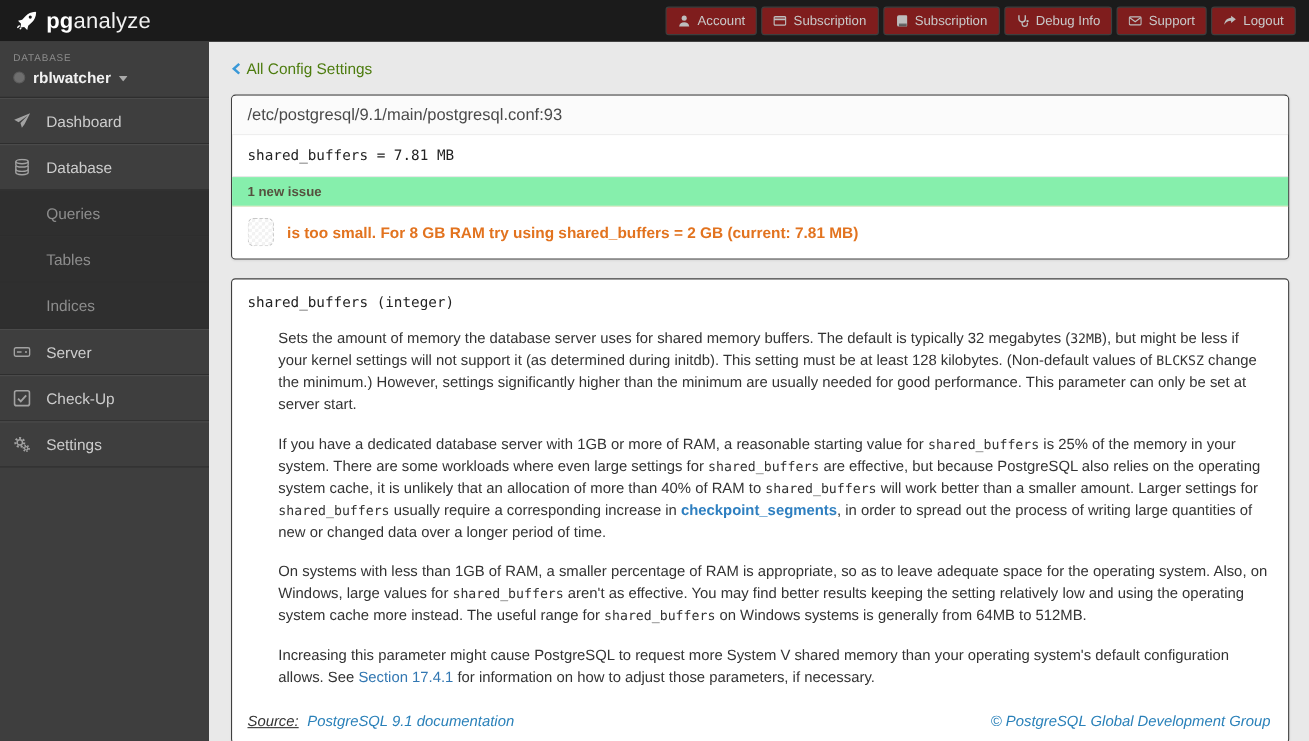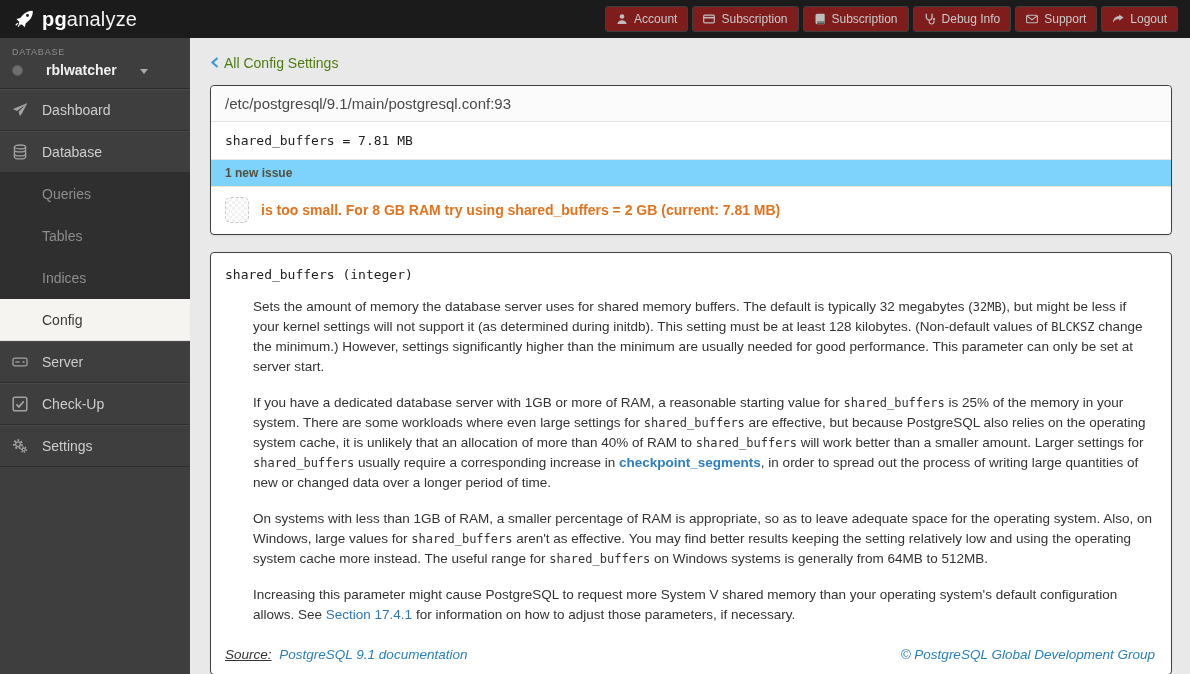--- a/index.html
+++ b/index.html
@@ -19,21 +19,21 @@
   .nav-btn { display:flex; align-items:center; gap:6px; height:26px; margin-left:4px;
              background:#7f1d1d; border:1px solid #3e3e3e; border-radius:3px;
              color:#c9c9c9; font-size:12px; padding:0 10px; font-family:inherit; cursor:pointer; }
   .nav-btn .ic { width:12px; height:12px; display:inline-flex; color:#bdbdbd; }
   .nav-btn svg { width:12px; height:12px; }
 
   
   .sidebar { position:absolute; top:38px; left:0; bottom:0; width:190px; background:#3e3e3e; }
   .db-block { padding:9px 12px 10px 12px; border-bottom:1px solid #2c2c2c; }
   .db-label { font-size:9px; letter-spacing:.8px; color:#8d8d8d; margin-bottom:5px; }
-  .db-row { display:flex; align-items:center; gap:23px; cursor:pointer; }
+  .db-row { display:flex; align-items:center; gap:7px; cursor:pointer; }
   .db-dot { width:11px; height:11px; border-radius:50%; background:#6e6e6e; border:1px solid #5c5c5c; }
   .db-name { font-size:14px; font-weight:bold; color:#f1f1f1; }
   .db-caret { width:8px; height:5px; display:inline-flex; color:#aaa; margin-top:2px; }
   .side-nav { }
   .side-item { height:42px; display:flex; align-items:center; padding:0 12px;
                font-size:14px; cursor:pointer; border-bottom:1px solid #2e2e2e; }
   .side-item.main { background:#3e3e3e; color:#cdcdcd; box-shadow:inset 0 1px 0 #4a4a4a; }
   .side-item.sub  { background:#2f2f2f; color:#8d8d8d; padding-left:42px; }
   .side-item.active { background:#f6f4f0; color:#3a3a3a; border-bottom:1px solid #e2e0da; }
   .side-item .sic { width:16px; height:16px; margin-right:14px; display:inline-flex; color:#a2a2a2; }
@@ -45,21 +45,21 @@
                 text-decoration:none; cursor:pointer; }
   .breadcrumb .chev { width:9px; height:11px; display:inline-flex; }
 
   .panel { background:#fff; border:1px solid #404040; border-radius:4px;
            box-shadow:0 1px 2px rgba(0,0,0,.07); }
   .panel-top { margin-top:13px; }
   .path-header { background:#fbfbfb; padding:9px 14px; font-size:15px; color:#4a4a4a;
                  border-bottom:1px solid #e4e4e4; border-radius:4px 4px 0 0; }
   .setting-line { padding:11px 14px; font-family:"DejaVu Sans Mono", monospace; font-size:13px;
                   color:#222; border-bottom:1px solid #e8e8e8; }
-  .issues-header { background:#7dd3fc; padding:6px 14px; font-size:12px; font-weight:bold;
+  .issues-header { background:#86efac; padding:6px 14px; font-size:12px; font-weight:bold;
                    color:#55503e; border-bottom:1px solid #efe8cf; }
   .issue-row { display:flex; align-items:center; padding:10px 14px 11px 14px; border-radius:0 0 4px 4px; }
   .issue-placeholder { width:24px; height:26px; border:1px dashed #c8c8c8; border-radius:6px; flex:none;
       background-image:linear-gradient(45deg,#f1f1f1 25%,transparent 25%,transparent 75%,#f1f1f1 75%),
                        linear-gradient(45deg,#f1f1f1 25%,transparent 25%,transparent 75%,#f1f1f1 75%);
       background-size:6px 6px; background-position:0 0,3px 3px; }
   .issue-text { margin-left:12px; color:#e2731f; font-weight:bold; font-size:14px; }
 
   .doc-panel { margin-top:17px; padding:14px 16px 12px 14px; }
   .doc-heading { font-family:"DejaVu Sans Mono", monospace; font-size:13px; color:#222; margin-bottom:15px; }
@@ -183,23 +183,20 @@
         </div>
         <div class="side-item sub">
           <span>Queries</span>
         </div>
         <div class="side-item sub">
           <span>Tables</span>
         </div>
         <div class="side-item sub">
           <span>Indices</span>
         </div>
-        <div class="side-item sub active">
-          <span>Config</span>
-        </div>
         <div class="side-item main">
           <span class="sic">
             <svg viewBox="0 0 16 16" fill="none" stroke="currentColor">
               <rect x="1" y="4.2" width="14" height="7.6" rx="1.5" stroke-width="1.3"></rect>
               <circle cx="11.6" cy="8" r=".95" fill="currentColor" stroke="none"></circle>
               <path d="M3.4 8h4.2" stroke-width="1.3"></path>
             </svg>
           </span>
           <span>Server</span>
         </div>

